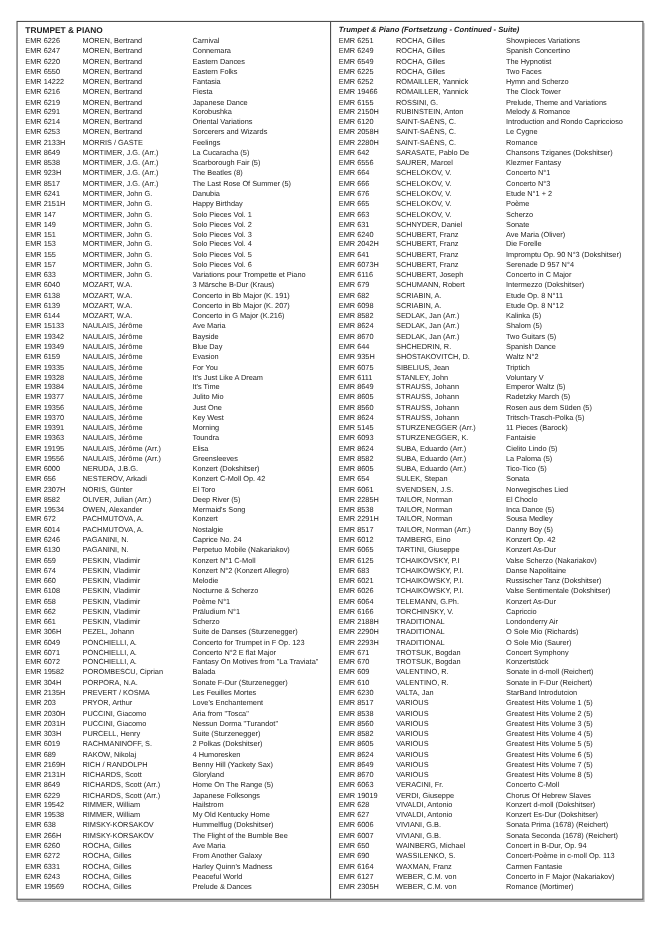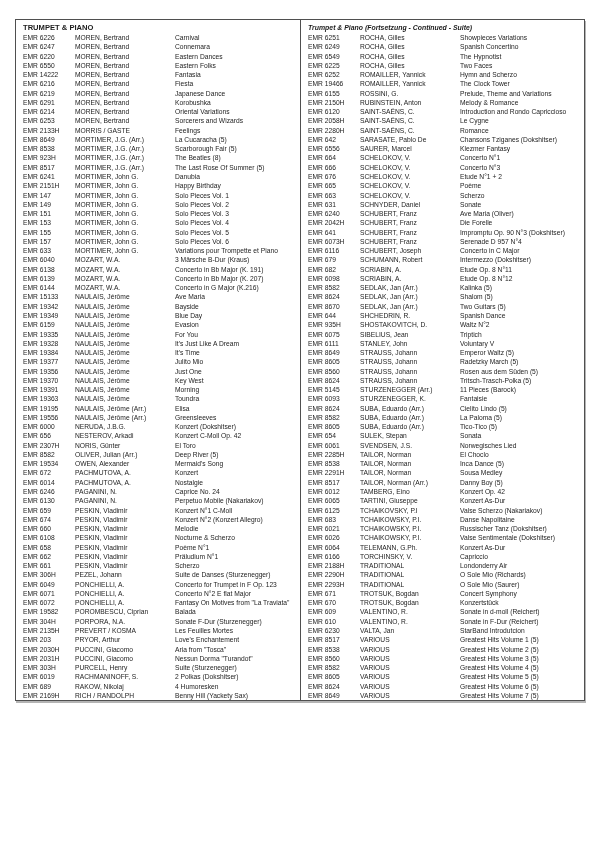--- a/index.html
+++ b/index.html
@@ -1,17 +1,17 @@
 <!DOCTYPE html>
 <html><head>
 <meta charset="utf-8">
 <style>
   html,body{margin:0;padding:0;background:#ffffff;}
   body{width:600px;height:849px;position:relative;font-family:"Liberation Sans",sans-serif;color:#1c1c1c;}
-  .sheet{position:absolute;left:15px;top:19px;width:570px;height:682px;background:#fff;
+  .sheet{position:absolute;left:15px;top:19px;width:570px;height:799px;background:#fff;
          border:1px solid #4f4f4f;box-shadow:1px 2px 0 #b4b4b4;display:flex;box-sizing:border-box;}
   .col{width:50%;box-sizing:border-box;padding:3px 2px 0 7px;overflow:hidden;}
   .col-right{border-left:1px solid #4f4f4f;}
   .col-header{font-size:7.6px;font-weight:bold;line-height:10px;white-space:nowrap;}
   .col-header.cont{font-size:6.9px;font-style:italic;}
   .row{display:flex;height:9.28px;line-height:9.28px;font-size:6.7px;white-space:nowrap;overflow:hidden;}
   .row .c0{width:52px;flex:0 0 52px;}
   .row .c1{width:100px;flex:0 0 100px;overflow:hidden;}
   .row .c2{flex:1 1 auto;overflow:hidden;}
 </style>

